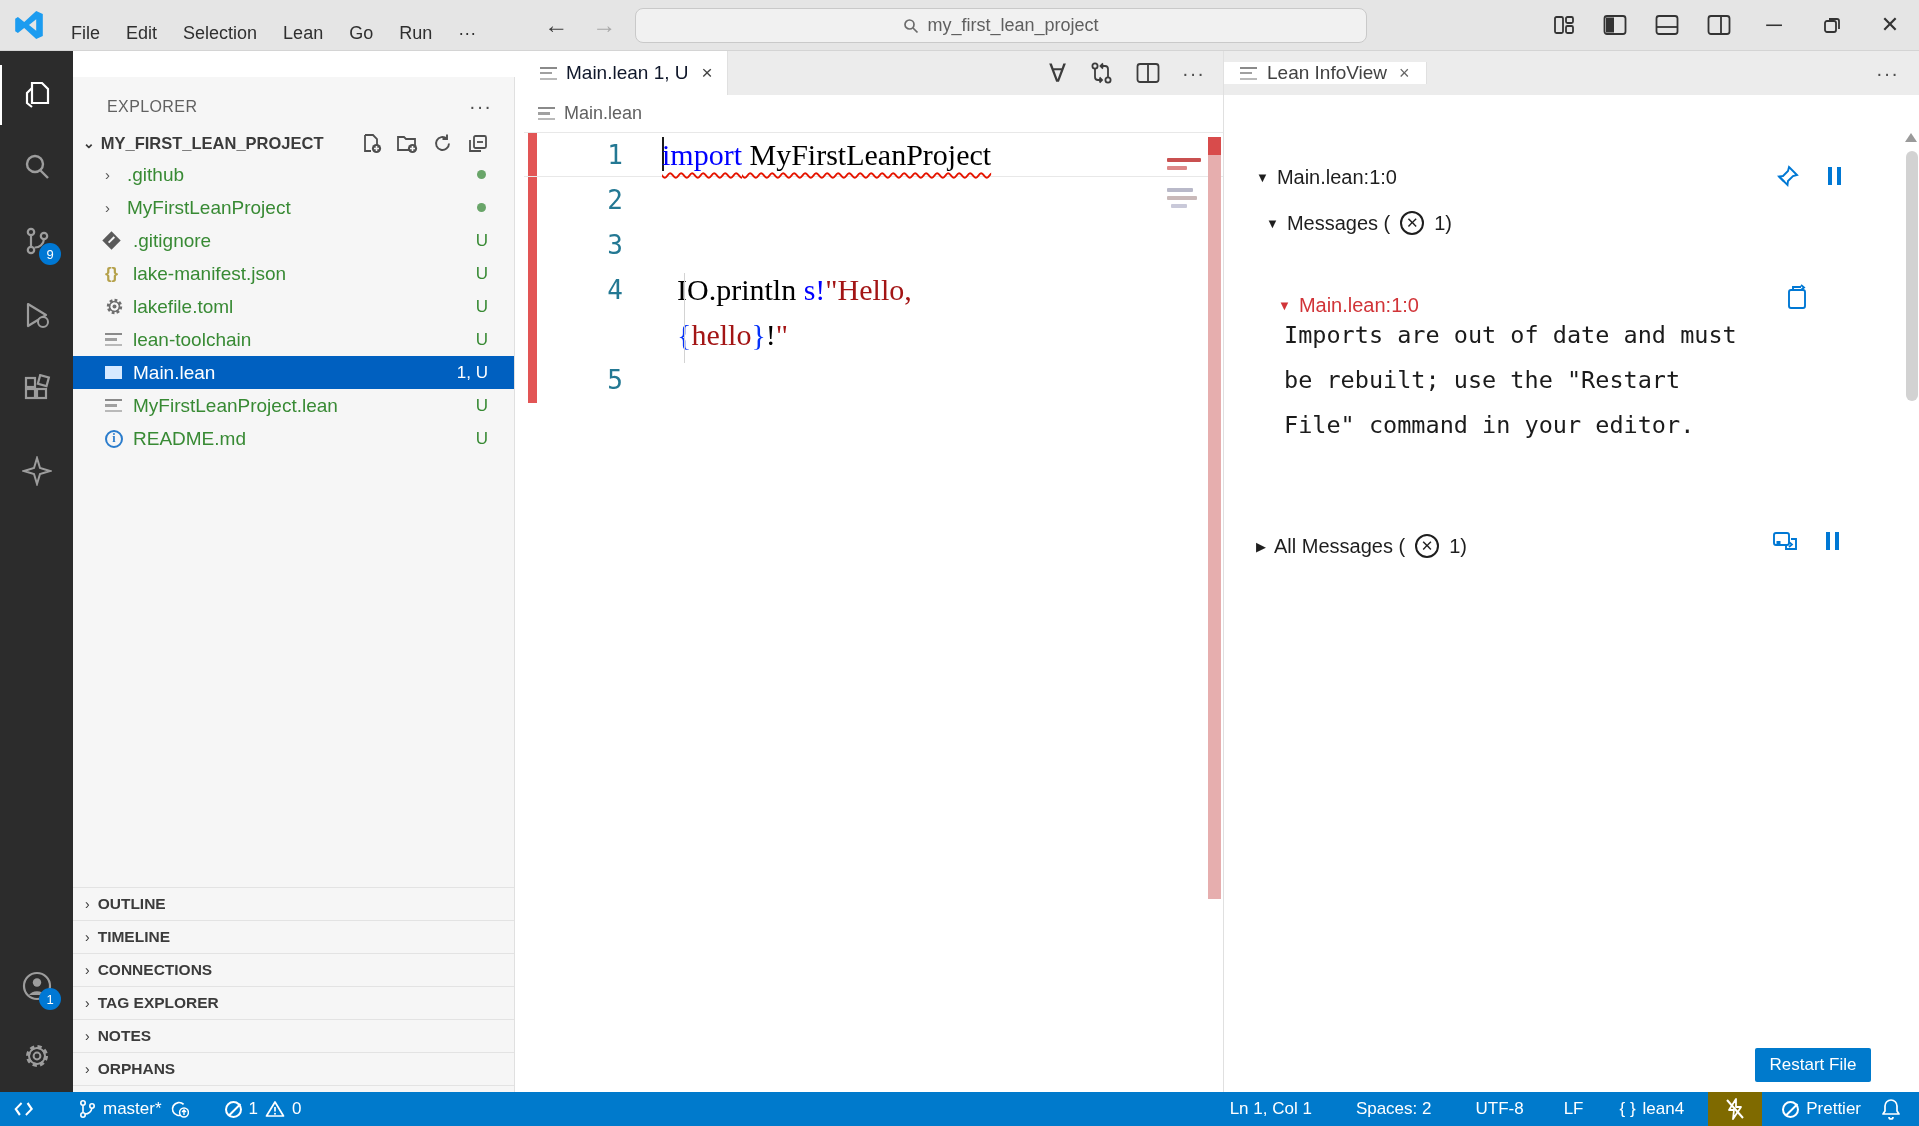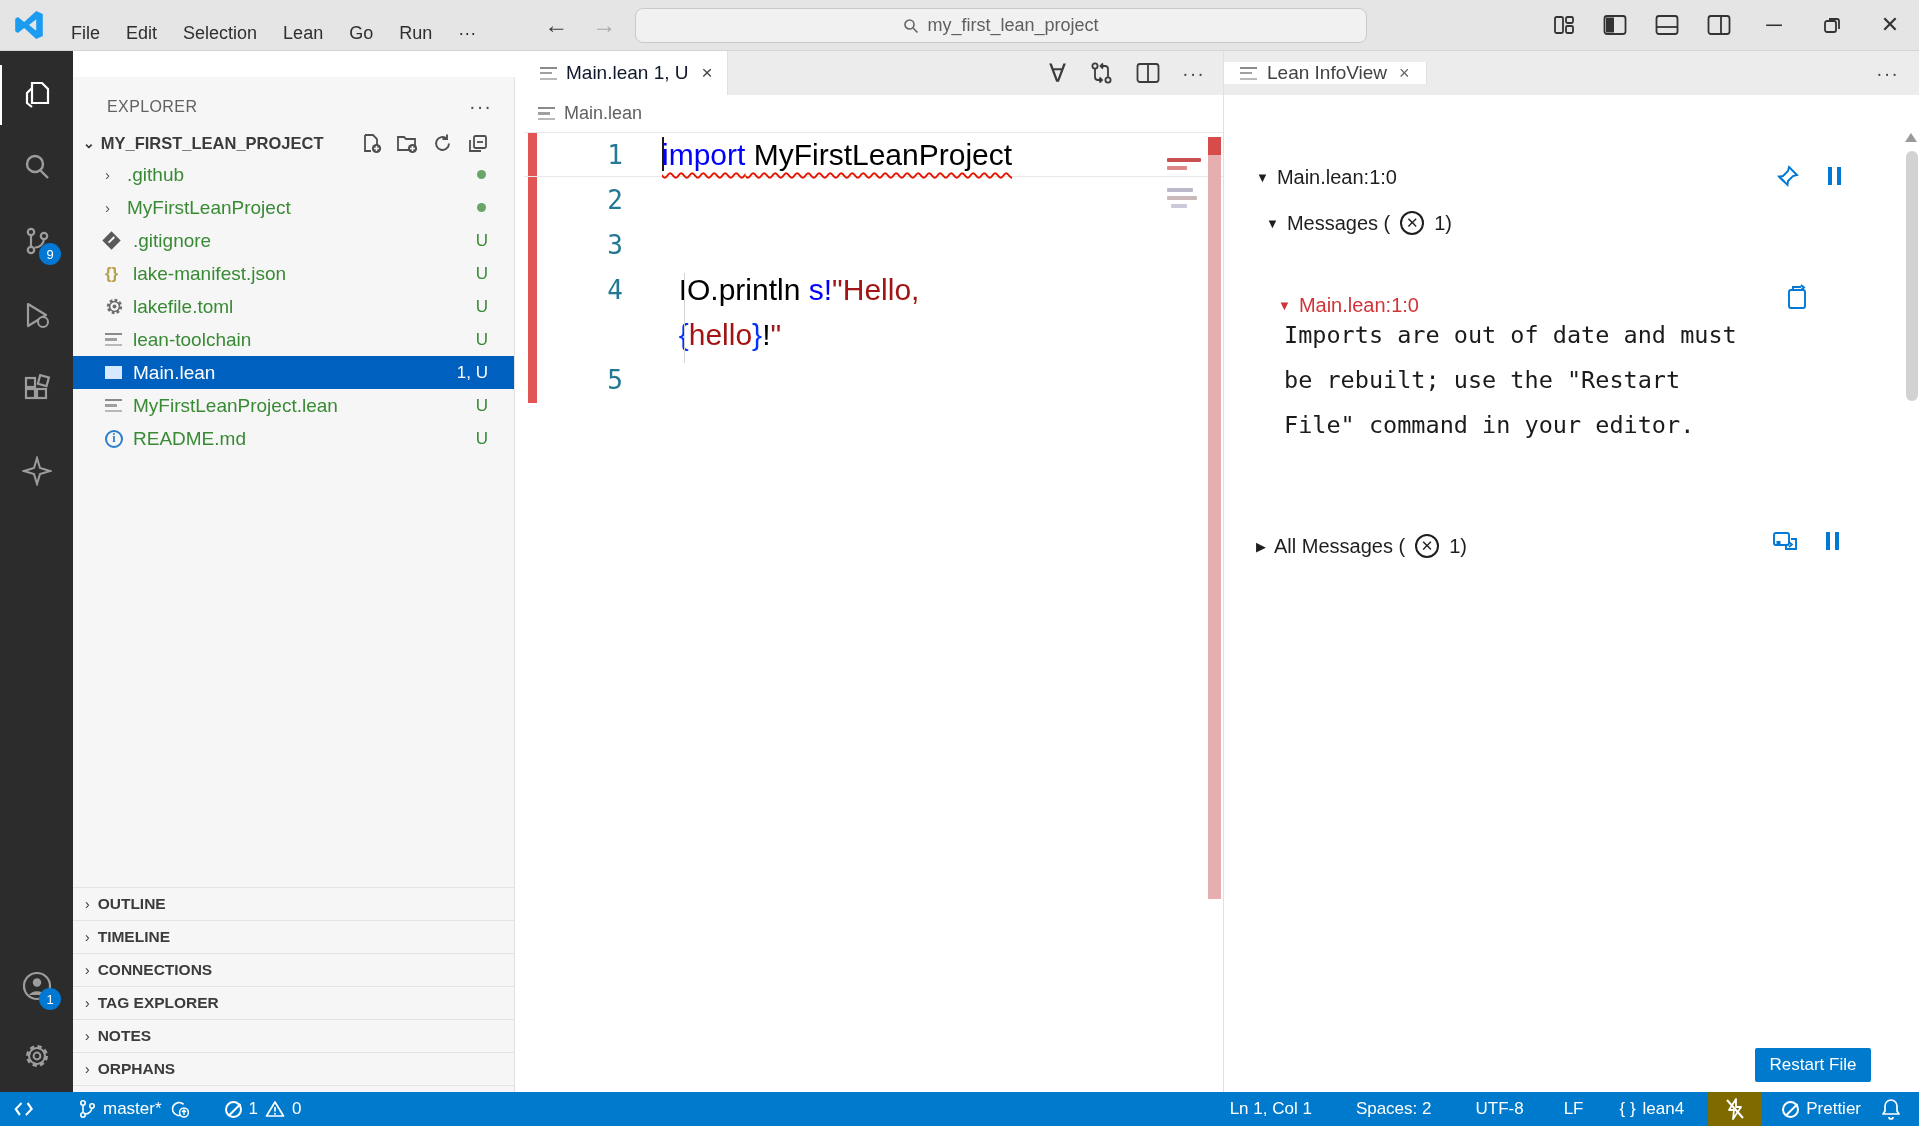--- a/index.html
+++ b/index.html
@@ -57,21 +57,21 @@
   #editor-tab { background:#ffffff; display:flex; align-items:center; gap:9px; padding:0 14px 0 16px; border-right:1px solid #e0e0e0; }
   #editor-tab .tab-label { font-size:19px; color:#0f172a; }
   #editor-tab .tab-close { color:#444; font-size:19px; margin-left:4px; }
   #editor-actions { margin-left:auto; display:flex; align-items:center; gap:22px; padding-right:18px; color:#4c4c4c; }
   .forall { font-size:25px; color:#3c3c3c; font-family:"DejaVu Sans", sans-serif; }
   #breadcrumb { height:37px; display:flex; align-items:center; gap:9px; padding-left:14px; font-size:18px; color:#616161; background:#fff; }
   #code-area { position:absolute; left:0; top:81px; width:699px; }
   .code-row { position:relative; height:45px; display:flex; align-items:center; }
   .code-row.current { border-top:1px solid #e8e8e8; border-bottom:1px solid #e8e8e8; }
   .gutter { width:99px; text-align:right; font-family:"DejaVu Sans Mono", monospace; font-size:26px; color:#237893; flex:0 0 99px; }
-  .codetext { font-family:Liberation Sans, sans-serif; font-size:30px; color:#000; white-space:pre; padding-left:39px; position:relative;text-align:center; }
+  .codetext { font-family:Liberation Serif, serif; font-size:30px; color:#000; white-space:pre; padding-left:39px; position:relative;text-align:center; }
   .tok-kw { color:#0000ff; } .tok-fn { color:#795e26; } .tok-str { color:#a31515; } .tok-brace { color:#0431fa; }
   .err-under { text-decoration:underline; text-decoration-style:wavy; text-decoration-color:#e51400; text-decoration-thickness:2px; text-underline-offset:7px; }
   .caret { display:inline-block; width:2px; height:34px; background:#1b1b1b; vertical-align:-6px; margin-right:-2px; }
   .indent-guide { position:absolute; left:61px; top:0; width:1px; height:45px; background:#d3d3d3; }
   #lean-progress-bar { position:absolute; left:4px; top:82px; width:9px; height:270px; background:#e25555; }
   #minimap { position:absolute; right:18px; top:85px; width:38px; height:120px; }
   .mm-mark { position:absolute; height:4px; border-radius:1px; }
   #overview-strip { position:absolute; right:2px; top:86px; width:13px; height:762px; background:#e6aeae; }
   #overview-err { position:absolute; right:2px; top:86px; width:13px; height:18px; background:#d84b4b; }
 

